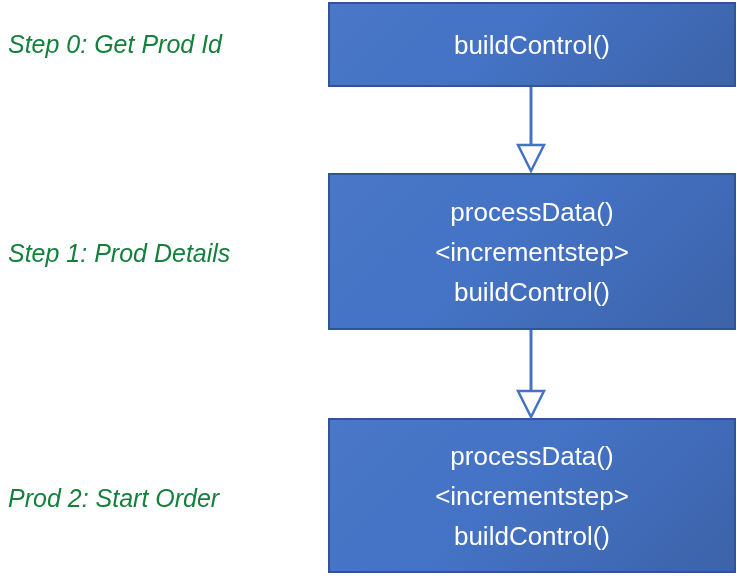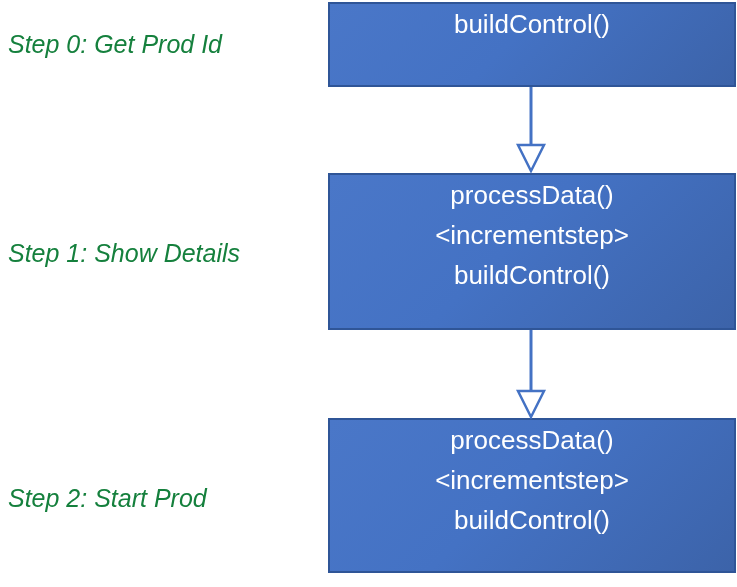--- a/index.html
+++ b/index.html
@@ -33,20 +33,21 @@
     width: 408px;
     box-sizing: border-box;
     background: linear-gradient(135deg, #4a77c8 0%, #4472c4 45%, #3c63a9 100%);
     border: 2px solid #2f5597;
     color: #ffffff;
     font-size: 26px;
     line-height: 40px;
     display: flex;
     flex-direction: column;
     align-items: center;
+    justify-content: center;
     text-align: center;
   }
   .flow-box.pos-0 { top: 2px;   height: 85px; }
   .flow-box.pos-1 { top: 173px; height: 157px; }
   .flow-box.pos-2 { top: 418px; height: 155px; }
   .box-line { white-space: nowrap; }
   .arrow-layer {
     position: absolute;
     left: 0;
     top: 0;
@@ -54,22 +55,22 @@
     height: 587px;
     pointer-events: none;
   }
 </style>
 </head>
 <body>
 
 <div class="canvas">
 
   <div class="step-label pos-0">Step 0: Get Prod Id</div>
-  <div class="step-label pos-1">Step 1: Show Details</div>
-  <div class="step-label pos-2">Step 2: Start Prod</div>
+  <div class="step-label pos-1">Step 1: Prod Details</div>
+  <div class="step-label pos-2">Prod 2: Start Order</div>
 
   <div class="flow-box pos-0">
     <div class="box-line">buildControl()</div>
   </div>
 
   <div class="flow-box pos-1">
     <div class="box-line">processData()</div>
     <div class="box-line">&lt;incrementstep&gt;</div>
     <div class="box-line">buildControl()</div>
   </div>

